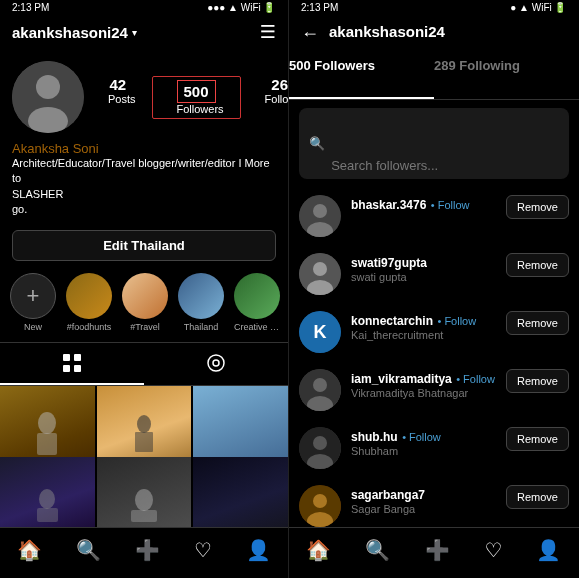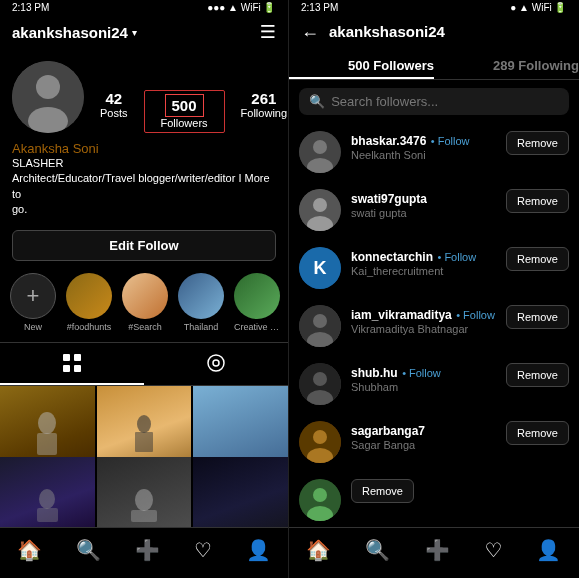--- a/index.html
+++ b/index.html
@@ -58,21 +58,21 @@
       padding: 2px 12px 0;
       font-size: 10px;
       color: #fff;
       display: flex;
       justify-content: space-between;
     }
 
     .profile-section {
       padding: 10px 12px 8px;
       display: flex;
-      align-items: flex-end;
+      align-items: center;
       gap: 16px;
     }
 
     .avatar-circle {
       width: 72px;
       height: 72px;
       border-radius: 50%;
       background: linear-gradient(135deg, #555 0%, #333 100%);
       overflow: hidden;
       flex-shrink: 0;
@@ -101,20 +101,21 @@
 
     .stat-number {
       color: #fff;
       font-size: 15px;
       font-weight: 700;
     }
 
     .stat-label {
       color: #fff;
       font-size: 11px;
+      margin-left: 8px;
     }
 
     .stat-item.highlighted .stat-number {
       color: #fff;
       border: 1.5px solid #e44;
       padding: 2px 6px;
     }
 
     .stat-item.highlighted .stat-label {
       color: #fff;
@@ -304,22 +305,22 @@
       justify-content: space-between;
     }
 
     .followers-tabs {
       display: flex;
       border-bottom: 1px solid #333;
     }
 
     .followers-tab {
       flex: 1;
-      text-align: right;
-      padding: 10px 0 4px;
+      text-align: left;
+      padding: 10px 0 24px;
       font-size: 13px;
       font-weight: 600;
     }
 
     .followers-tab.active {
       color: #fff;
       border-bottom: 2px solid #fff;
     }
 
     .followers-tab.inactive {
@@ -337,20 +338,21 @@
     }
 
     .search-icon-small {
       color: #777;
       font-size: 13px;
     }
 
     .search-placeholder {
       color: #777;
       font-size: 13px;
+      margin-top: 44px;
     }
 
     .followers-list {
       flex: 1;
       overflow-y: auto;
       overflow-x: hidden;
     }
 
     .followers-list::-webkit-scrollbar { display: none; }
 
@@ -467,41 +469,41 @@
       </div>
       <div class="stat-item">
         <span class="stat-number">261</span>
         <span class="stat-label">Following</span>
       </div>
     </div>
   </div>
 
   <div class="profile-info">
     <div class="display-name">Akanksha Soni</div>
+    <div class="bio-line">Architect/Educator/Travel blogger/writer/editor I More to</div>
     <div class="bio-line">SLASHER</div>
-    <div class="bio-line">Architect/Educator/Travel blogger/writer/editor I More to</div>
     <div class="bio-line">go.</div>
   </div>
 
-  <button class="edit-profile-btn">Edit Follow</button>
+  <button class="edit-profile-btn">Edit Thailand</button>
 
   <div class="stories-row">
     <div class="story-item">
       <div class="story-new">
         <span>+</span>
       </div>
       <span class="story-label">New</span>
     </div>
     <div class="story-item">
       <div class="story-circle story-img-1"></div>
       <span class="story-label">#foodhunts</span>
     </div>
     <div class="story-item">
       <div class="story-circle story-img-2"></div>
-      <span class="story-label">#Search</span>
+      <span class="story-label">#Travel</span>
     </div>
     <div class="story-item">
       <div class="story-circle story-img-3"></div>
       <span class="story-label">Thailand</span>
     </div>
     <div class="story-item">
       <div class="story-circle story-img-4"></div>
       <span class="story-label">Creative W...</span>
     </div>
   </div>
@@ -609,21 +611,20 @@
           <circle cx="21" cy="21" r="21" fill="#444"></circle>
           <circle cx="21" cy="16" r="7" fill="#777"></circle>
           <ellipse cx="21" cy="36" rx="13" ry="9" fill="#777"></ellipse>
         </svg>
       </div>
       <div class="follower-info">
         <div>
           <span class="follower-username">bhaskar.3476</span>
           <span class="follow-link">• Follow</span>
         </div>
-        <div class="follower-real-name">Neelkanth Soni</div>
       </div>
       <button class="remove-btn">Remove</button>
     </div>
 
     <div class="follower-item">
       <div class="follower-avatar av2">
         <svg width="42" height="42" viewBox="0 0 42 42">
           <circle cx="21" cy="21" r="21" fill="#555"></circle>
           <circle cx="21" cy="16" r="7" fill="#999"></circle>
           <ellipse cx="21" cy="36" rx="13" ry="9" fill="#999"></ellipse>

